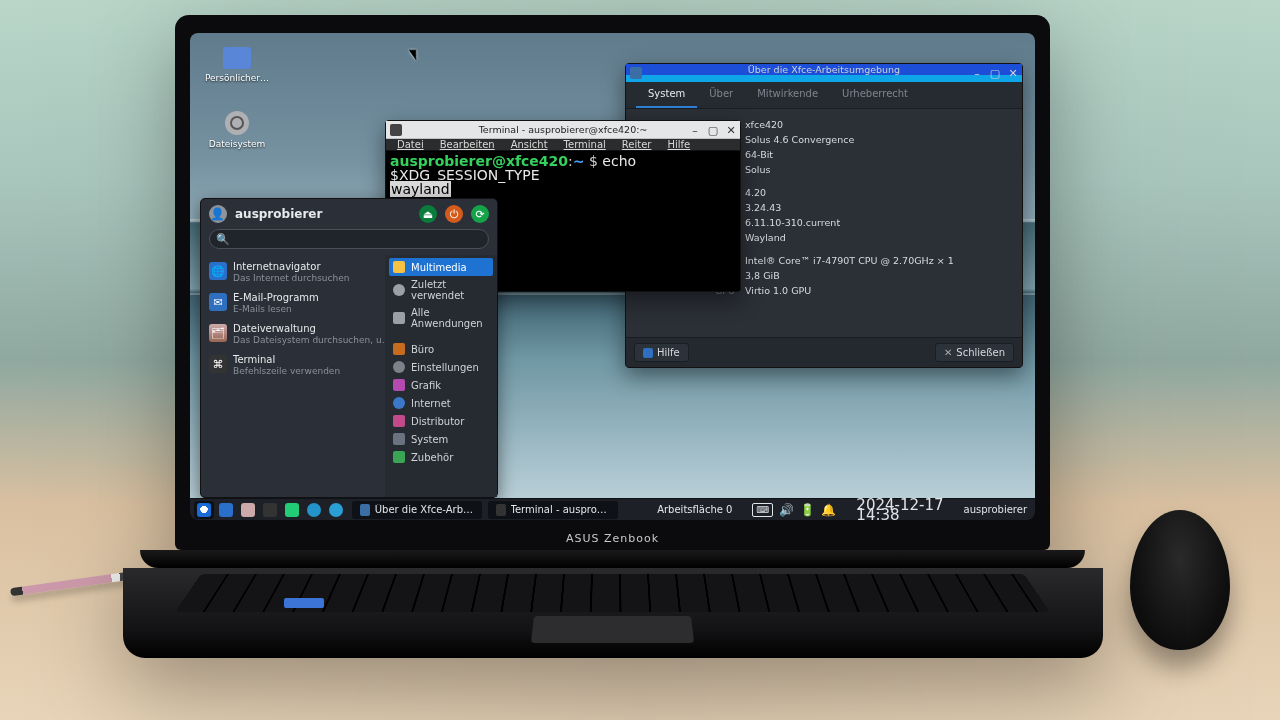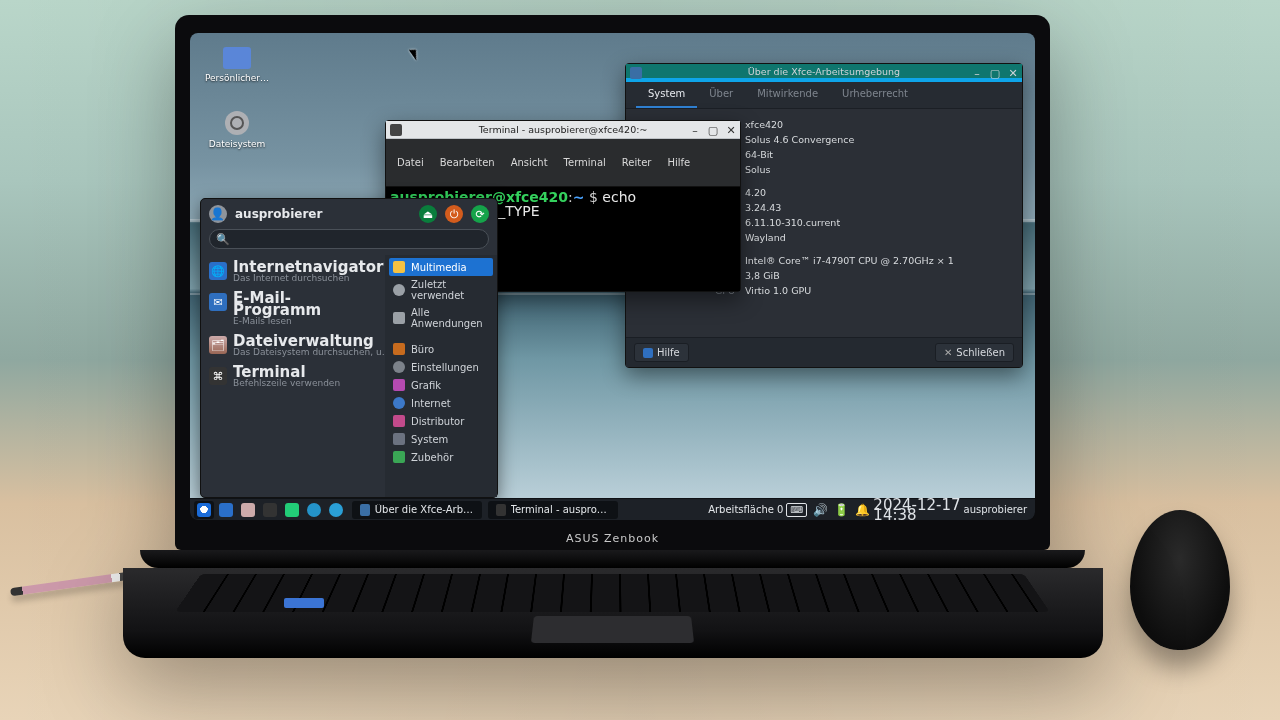--- a/index.html
+++ b/index.html
@@ -116,21 +116,21 @@
     background:#2b2f36;
     border:1px solid #111;
     border-radius:4px;
     color:#d6d9de;
     font-size:10px;
     box-shadow:0 8px 22px rgba(0,0,0,0.45);
     display:flex; flex-direction:column;
   }
   .titlebar {
     height:18px; display:flex; align-items:center; justify-content:center;
-    background:#0f766e; border-bottom:4px solid #0ea5e9;
+    background:#1d4ed8; border-bottom:7px solid #0ea5e9;
     font-size:9.5px; color:#cfd3d8; position:relative;
     flex:0 0 auto;
   }
   .titlebar .appicon {
     position:absolute; left:4px; top:3px; width:12px; height:12px; border-radius:2px; background:#3a6ea5;
   }
   .winbtns { position:absolute; right:2px; top:2px; display:flex; gap:4px; }
   .winbtns span {
     width:14px; height:14px; display:flex; align-items:center; justify-content:center;
     color:#cfd3d8; font-size:11px; cursor:default;
@@ -159,21 +159,21 @@
   .aboutfoot .btn .h{width:10px;height:10px;background:#2f6fbf;border-radius:2px;display:inline-block;}
 
   
   #term { left:195px; top:87px; width:356px; height:172px; background:#000; color:#cfcfcf; }
   #term .titlebar { background:#e4e6e8; color:#222; border-bottom:1px solid #bfc3c7;}
   #term .titlebar .appicon{background:#555;}
   #term .winbtns span{color:#333;}
   .menubar {
     background:#2a2c2e; display:flex; gap:0; padding:0 3px; border-bottom:1px solid #111;
   }
-  .menubar span { padding:18px 8px; font-size:10px; color:#d8d8d8; }
+  .menubar span { padding:0 8px; font-size:10px; color:#d8d8d8;text-decoration:underline; }
   .termbody {
     flex:1; background:#000; padding:3px 4px;
     font-family:"DejaVu Sans Mono","Liberation Mono",monospace; font-size:14px; line-height:14px;
   }
   .pr-u{color:#34d15d;font-weight:bold;}
   .pr-p{color:#4aa3ff;font-weight:bold;}
   .selword{background:#dadada;color:#000;padding:0 1px;}
   .cursor{display:inline-block;width:7px;height:12px;border:1px solid #cfcfcf;transform:translateY(2px);}
 
   
@@ -211,21 +211,21 @@
     display:flex; align-items:flex-start; gap:6px; padding:4px 8px;
   }
   .appitem .ai{
     width:18px;height:18px;border-radius:3px;flex:0 0 auto;margin-top:1px;
     display:flex;align-items:center;justify-content:center;font-size:11px;color:#fff;
   }
   .ai.web{background:#2a6fc9;}
   .ai.mail{background:#2f6fbf;}
   .ai.file{background:linear-gradient(180deg,#caa 0%,#965 100%);}
   .ai.term{background:#333;}
-  .appitem .atxt .t{color:#e7e9ec;font-size:15px;line-height:12px;font-weight:bold;}
+  .appitem .atxt .t{color:#e7e9ec;font-size:10px;line-height:12px;}
   .appitem .atxt .d{color:#8a9099;font-size:9px;line-height:11px;white-space:nowrap;overflow:hidden;text-overflow:ellipsis;max-width:160px;}
   .catitem{
     display:flex;align-items:center;gap:6px;padding:3px 8px;font-size:10px;color:#cfd3d8;
   }
   .catitem .ci{width:12px;height:12px;border-radius:2px;background:#6b7280;flex:0 0 auto;}
   .catitem.active{background:#1d72d2;color:#fff;border-radius:2px;margin:0 4px;padding-left:4px;}
   .catitem.active .ci{background:#f5c243;}
   .ci.star{background:#f5c243;}
   .ci.clock{background:#9aa0a6;border-radius:50%;}
   .ci.grid{background:#9aa0a6;}
@@ -256,21 +256,21 @@
   .lic.sh{background:#333;}
   .lic.dl{background:#2c7;}
   .lic.sw{background:#2493c9;border-radius:50%;}
   .lic.tg{background:#2a9fd6;border-radius:50%;}
   .taskbtn{
     display:flex;align-items:center;gap:5px;padding:0 8px;height:18px;margin-left:4px;
     background:#0e1115;border-radius:3px;max-width:130px;
   }
   .taskbtn .tic{width:12px;height:12px;border-radius:2px;background:#555;}
   .taskbtn .tlabel{white-space:nowrap;overflow:hidden;text-overflow:ellipsis;font-size:10px;color:#e3e6e9;}
-  .tb-right{margin-left:auto;display:flex;align-items:center;gap:3px;padding-right:8px;}
+  .tb-right{margin-left:auto;display:flex;align-items:center;gap:20px;padding-right:8px;}
   .tb-right .ws{font-size:10px;color:#e3e6e9;}
   .tray{display:flex;align-items:center;gap:6px;}
   .tray .t{color:#e1e4e8;font-size:12px;}
   .kbdind{border:1px solid #e1e4e8;padding:0 3px;border-radius:2px;font-size:9px;line-height:12px;}
   .clock{font-size:15px;line-height:10px;text-align:left;}
   .user{font-size:10px;}
 
   .cursor-arrow{
     position:absolute; width:0;height:0;
     border-left:6px solid #000; border-top:4px solid transparent; border-bottom:9px solid transparent;

